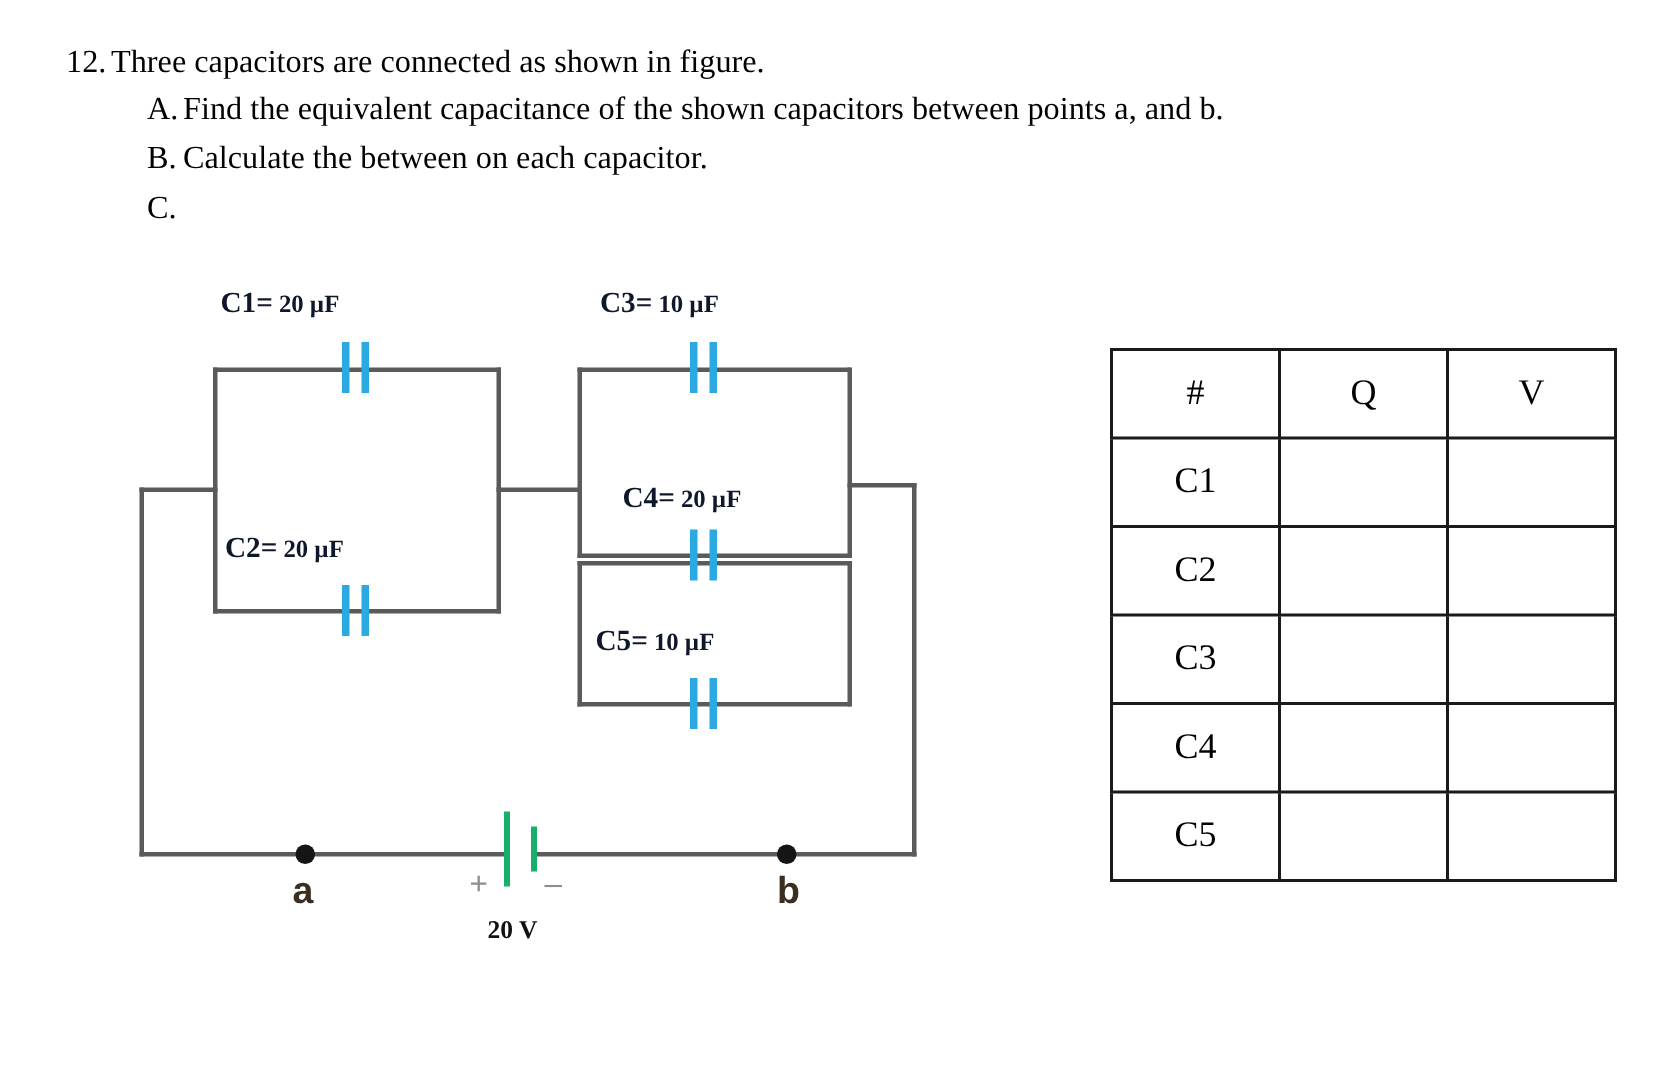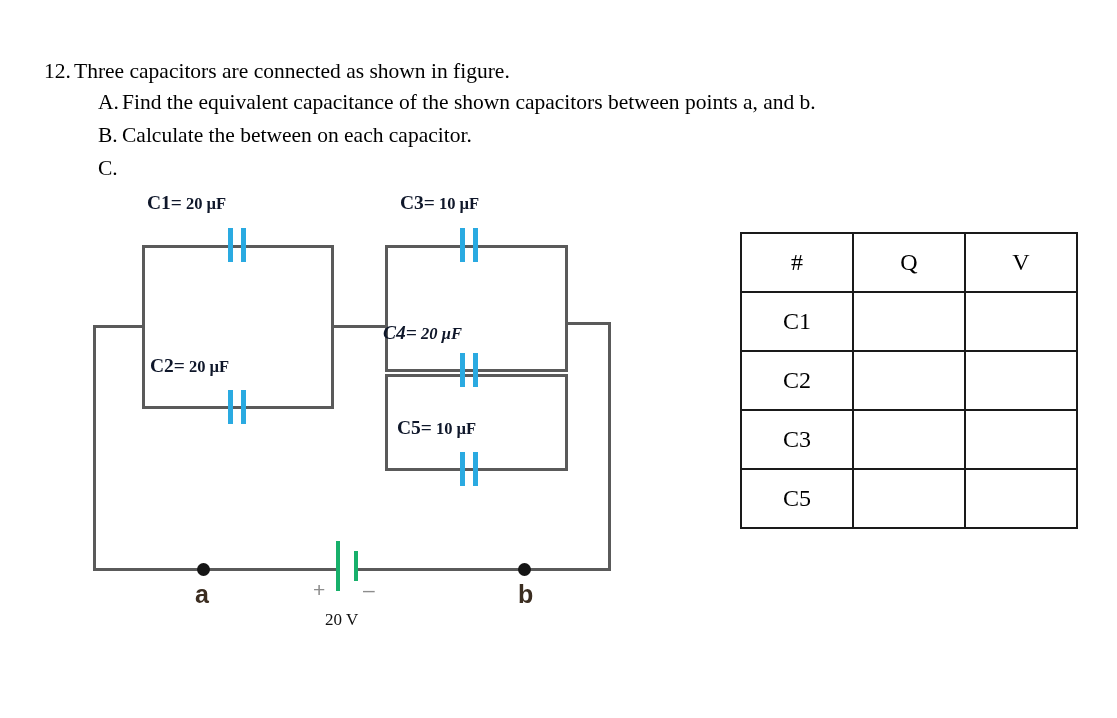--- a/index.html
+++ b/index.html
@@ -21,21 +21,20 @@
     position: absolute;
     left: 44px;
     top: 26px;
     width: 1030px;
   }
   .q-main {
     font-size: 21.5px;
     line-height: 30px;
     display: flex;
     align-items: flex-start;
-    margin-top: 30px;
   }
   .q-num {
     width: 30px;
     flex: 0 0 30px;
   }
   .q-stem { flex: 1 1 auto; }
 
   .q-sub {
     font-size: 21.5px;
     line-height: 33px;
@@ -116,21 +115,21 @@
   .bat-sign {
     position: absolute;
     font-family: "Liberation Sans", "DejaVu Sans", sans-serif;
     font-size: 21px;
     color: #8d8d8d;
   }
   .bat-value {
     position: absolute;
     font-family: "Liberation Serif", "DejaVu Serif", serif;
     font-size: 17px;
-    font-weight: normal;
+    font-weight: bold;
     color: #111111;
     white-space: nowrap;
   }
 
   
   #results-table {
     position: absolute;
     left: 740px;
     top: 232px;
     border-collapse: collapse;
@@ -240,21 +239,21 @@
   <div class="cap-label" style="left:150px; top:355px;">
     <span class="nm">C2=</span>
     <span class="vl">20 µF</span>
   </div>
 
   <div class="cap-label" style="left:400px; top:192px;text-align:right;">
     <span class="nm">C3=</span>
     <span class="vl">10 µF</span>
   </div>
 
-  <div class="cap-label" style="left:383px; top:322px;font-style:italic;">
+  <div class="cap-label" style="left:415px; top:322px;">
     <span class="nm">C4=</span>
     <span class="vl">20 µF</span>
   </div>
 
   <div class="cap-label" style="left:397px; top:417px;">
     <span class="nm">C5=</span>
     <span class="vl">10 µF</span>
   </div>
 
   <div class="node" style="left:197px; top:563px;"></div>
@@ -289,18 +288,23 @@
       <td>C2</td>
       <td></td>
       <td></td>
     </tr>
     <tr>
       <td>C3</td>
       <td></td>
       <td></td>
     </tr>
     <tr>
+      <td>C4</td>
+      <td></td>
+      <td></td>
+    </tr>
+    <tr>
       <td>C5</td>
       <td></td>
       <td></td>
     </tr>
   </tbody>
 </table>
 
 </body></html>

